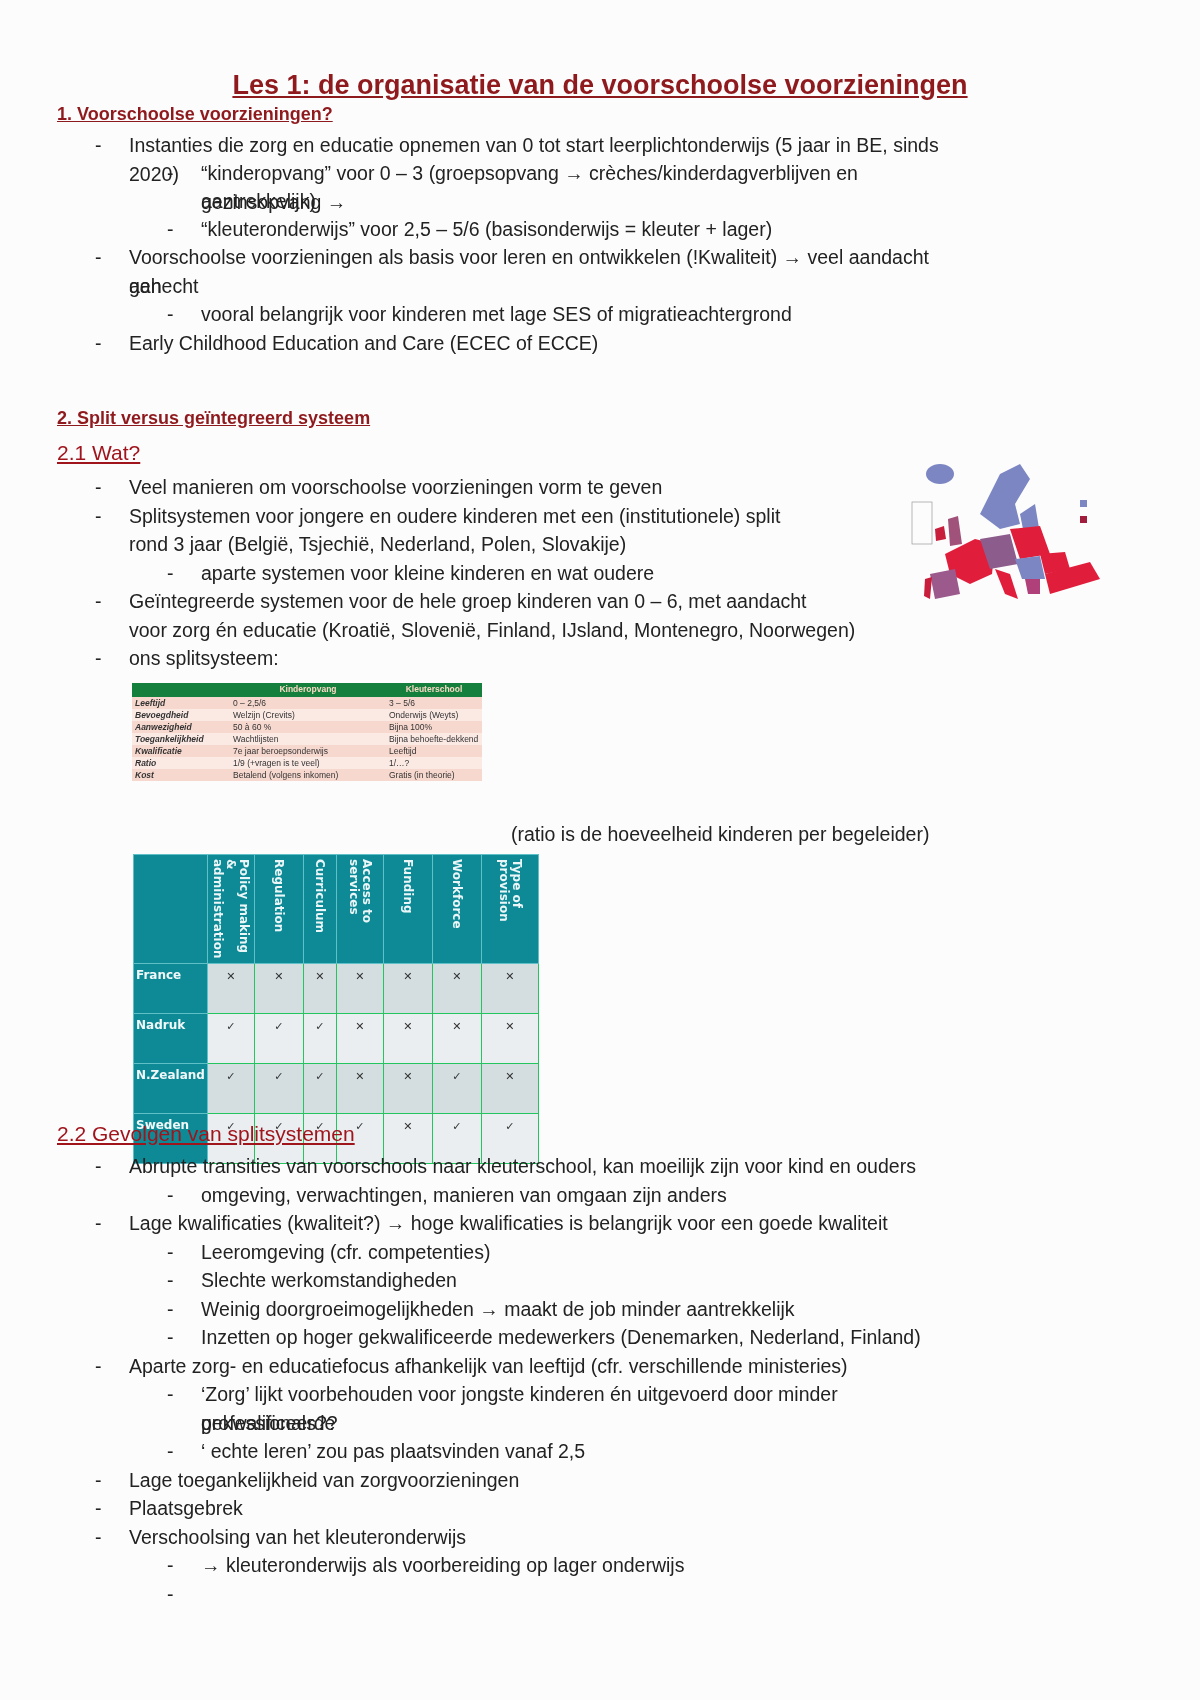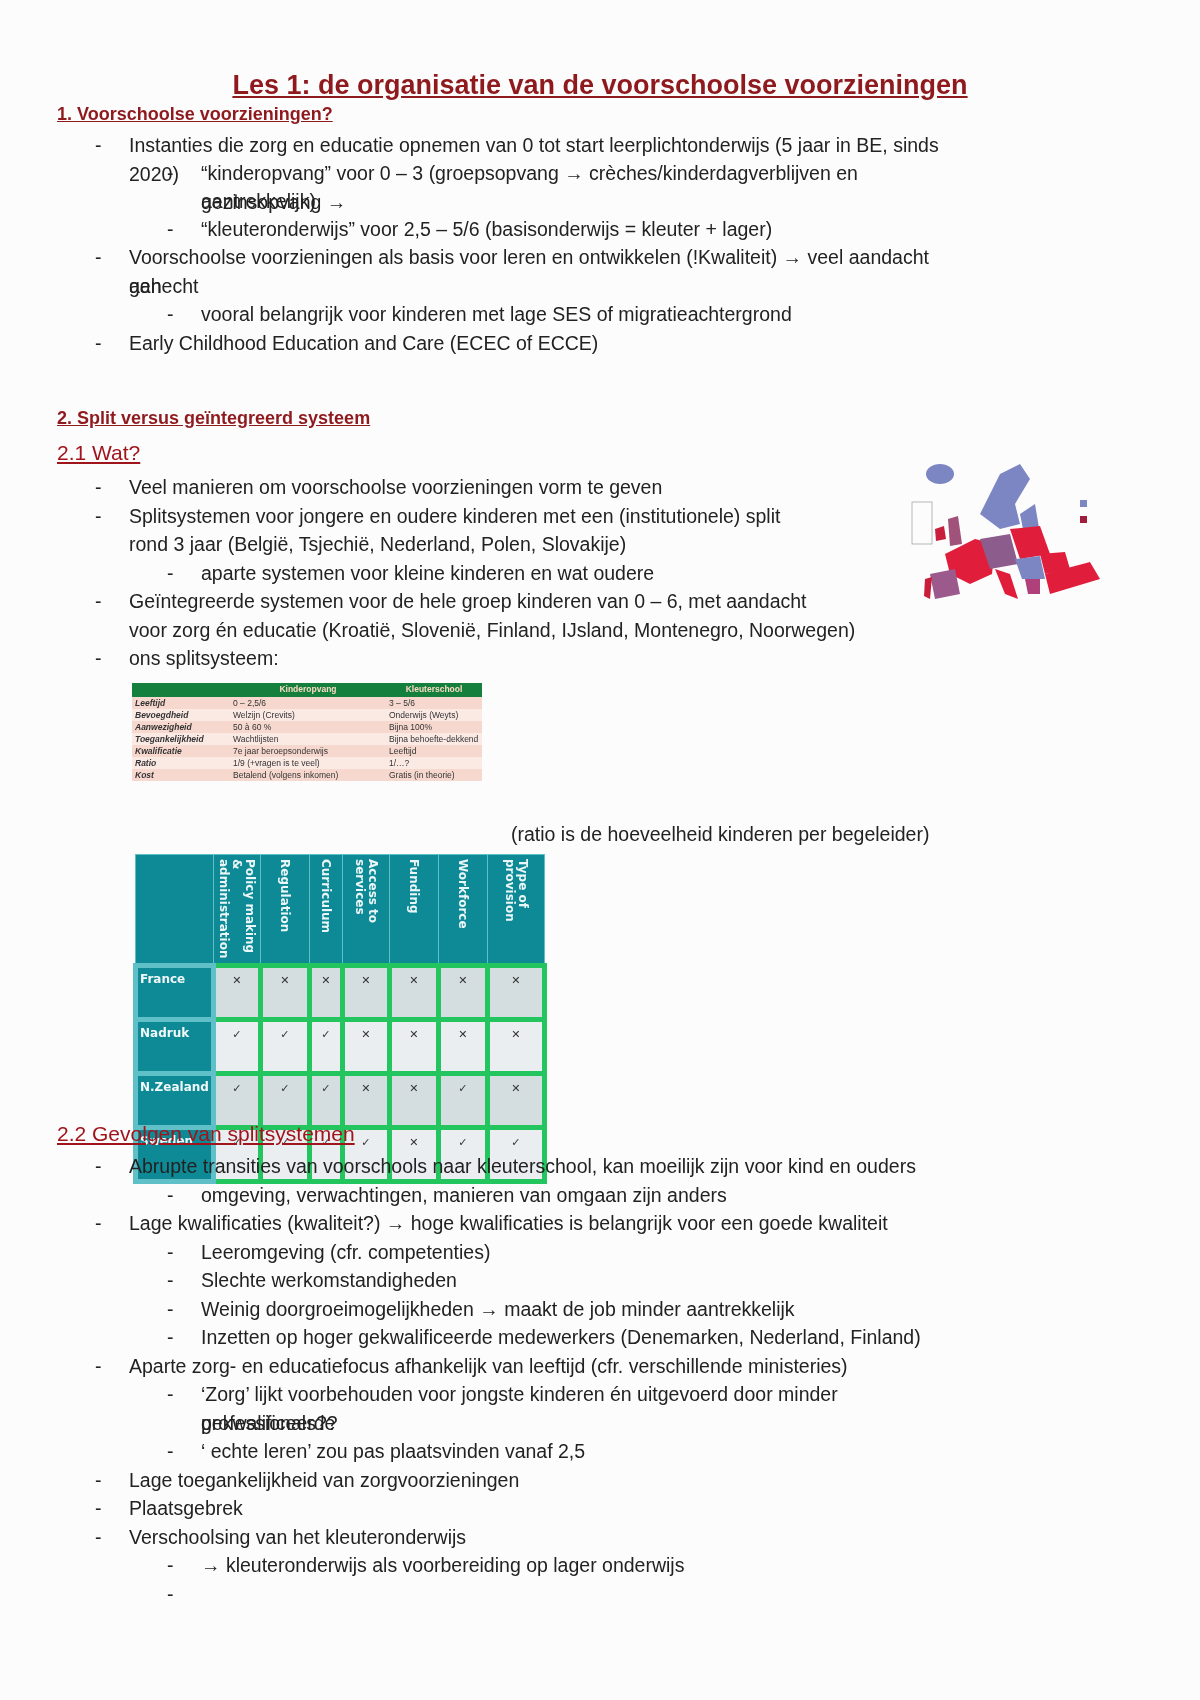--- a/index.html
+++ b/index.html
@@ -20,21 +20,21 @@
   .otable th { background:#15803d; color:#fbd9c4; font-weight:bold; height:12px;text-align:center; }
   .otable tr.a td { background:#f7d8cf; }
   .otable tr.b td { background:#fbe9e4; }
   .otable td.k { font-weight:bold; width:92px;font-style:italic; }
   .otable td.m { width:150px; }
   .ratio { position:absolute; left:491px; top:811px; font-size:19.5px;margin-left:20px; }
   
   .ttable { position:absolute; left:133px; top:842px; border-collapse:collapse; font-family:"DejaVu Sans", sans-serif; }
   .ttable th { background:#0e8a96; color:#eaf6f7; border:1px solid #5fc0c8; height:104px; vertical-align:top; padding:4px 0 0 0; }
   .ttable th .vt { writing-mode:vertical-rl; font-size:12px; font-weight:bold; line-height:13px; text-align:left; margin:0 auto; }
-  .ttable td { border:5px solid #22c55e; height:42px; text-align:center; vertical-align:top; padding-top:6px; font-size:11px; color:#333; }
+  .ttable td { border:1px solid #22c55e; height:42px; text-align:center; vertical-align:top; padding-top:6px; font-size:11px; color:#333; }
   .ttable td.c { background:#0e8a96; color:#f0f8f9; font-weight:bold; text-align:left; font-size:12px; padding:4px 2px 0 2px; width:66px; border-color:#5fc0c8; }
   .ttable tr.a td.v { background:#d4dee1; }
   .ttable tr.b td.v { background:#eaeef0; }
   .map { position:absolute; left:900px; top:432px; width:280px; height:170px; }
   .bottomline { position:absolute; left:57px; top:1697px; width:1088px; height:2px; background:#111; }
 </style>
 </head>
 <body>
 
 <div class="page">

